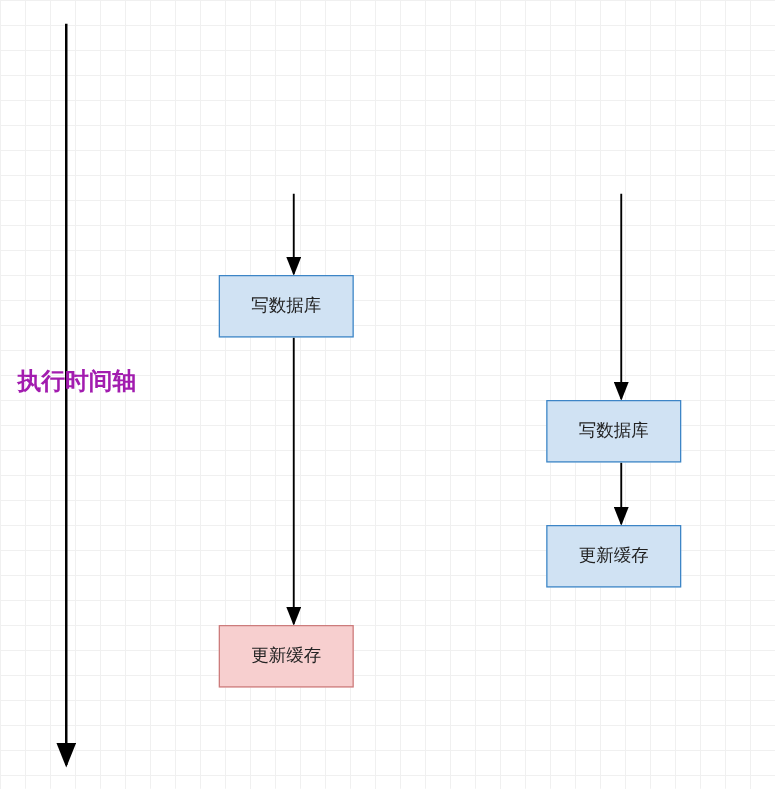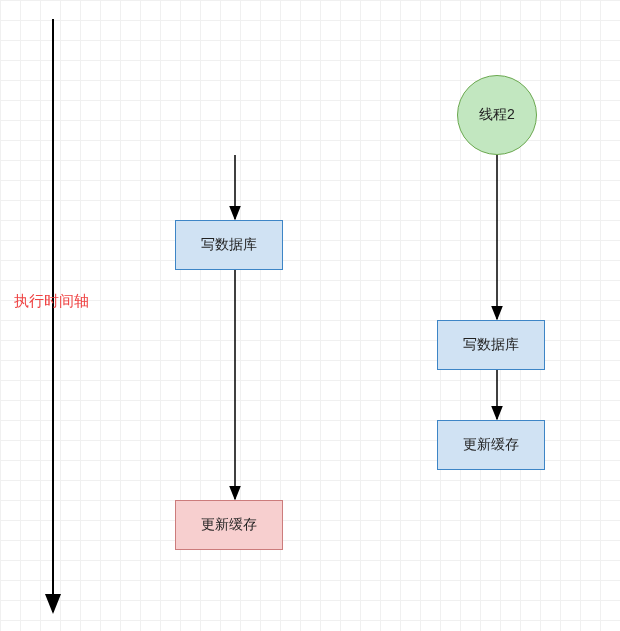--- a/index.html
+++ b/index.html
@@ -39,23 +39,23 @@
       align-items: center;
       justify-content: center;
       font-size: 14px;
       color: #222;
       border: 1px solid;
     }
     .rect-blue { background: #d0e2f3; border-color: #3d85c6; }
     .rect-pink { background: #f7cfcf; border-color: #cc7c7c; }
     .label {
       position: absolute;
-      font-size: 15px;
-      font-weight: normal;
-      color: #ef4444;
+      font-size: 19px;
+      font-weight: bold;
+      color: #a21caf;
     }
     svg.arrows { position: absolute; top: 0; left: 0; }
   </style>
 </head>
 <body>
 
 <div class="canvas">
 
   <svg class="arrows" width="620" height="631">
     <defs>
@@ -77,23 +77,20 @@
 
   <div class="label" style="left:14px; top:292px;">执行时间轴</div>
 
   <div class="rect-node rect-blue" style="left:175px; top:220px;">
     <span>写数据库</span>
   </div>
   <div class="rect-node rect-pink" style="left:175px; top:500px;">
     <span>更新缓存</span>
   </div>
 
-  <div class="circle-node" style="left:457px; top:75px;">
-    <span>线程2</span>
-  </div>
   <div class="rect-node rect-blue" style="left:437px; top:320px;">
     <span>写数据库</span>
   </div>
   <div class="rect-node rect-blue" style="left:437px; top:420px;">
     <span>更新缓存</span>
   </div>
 
 </div>
 
 </body></html>

